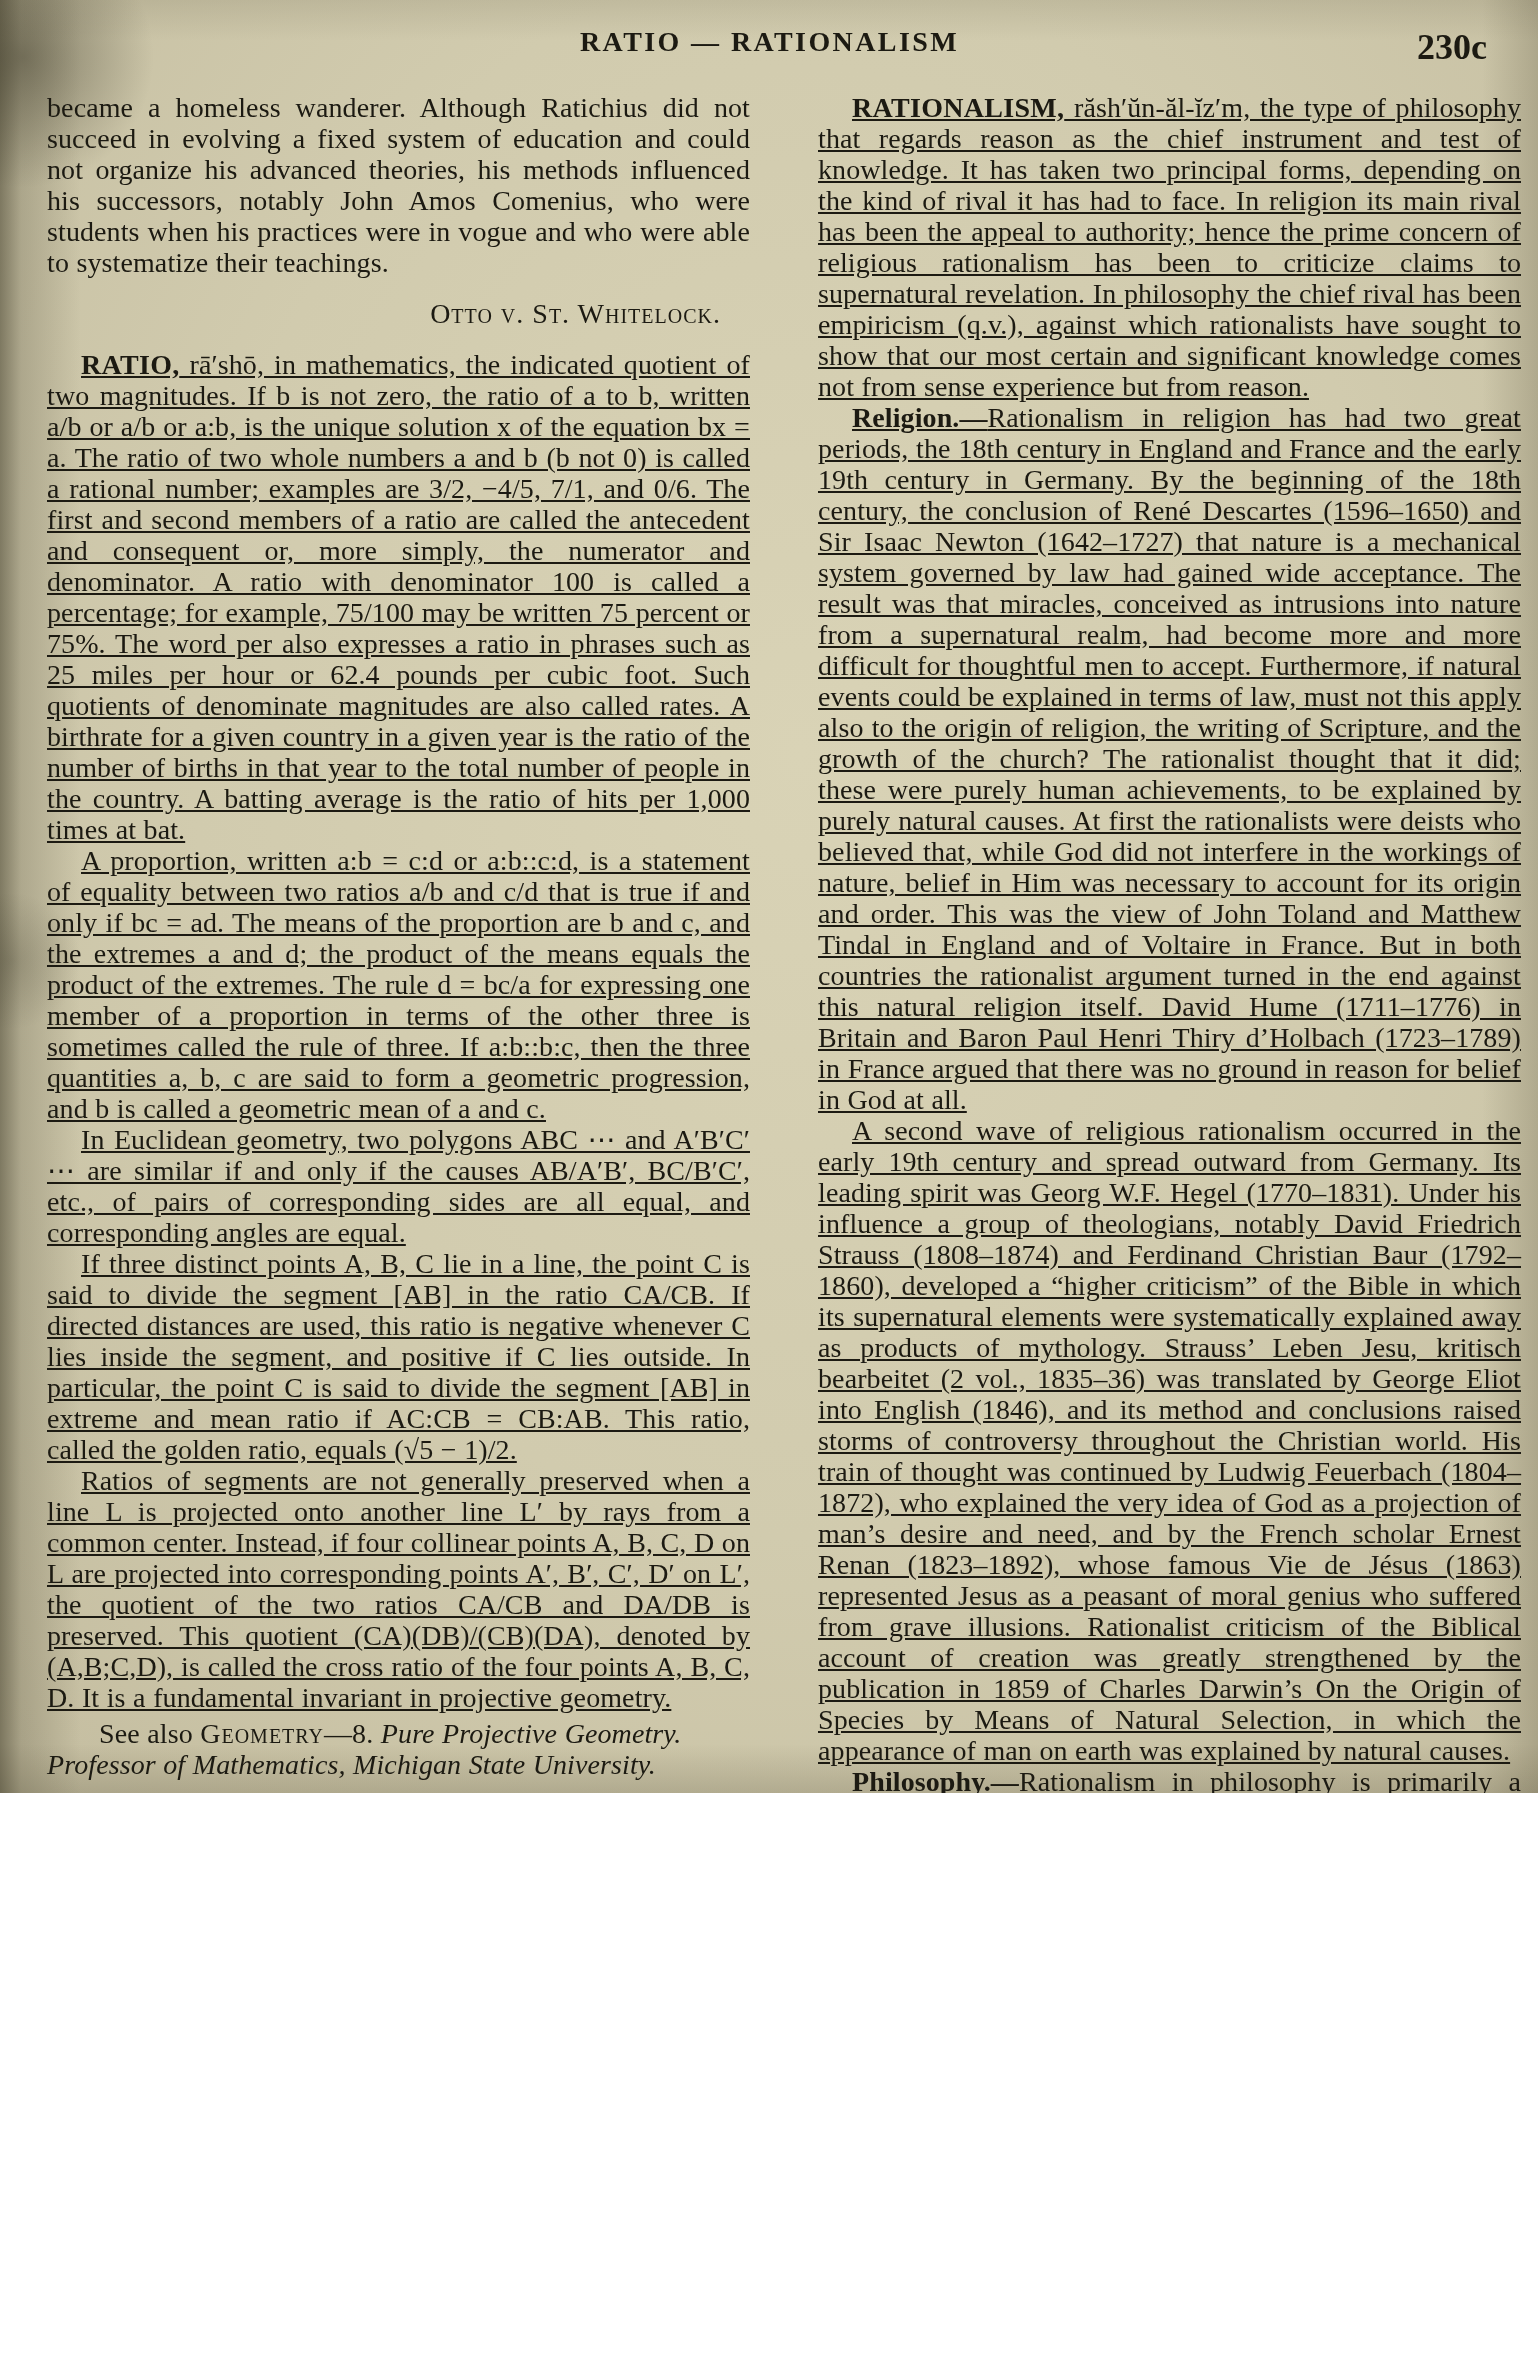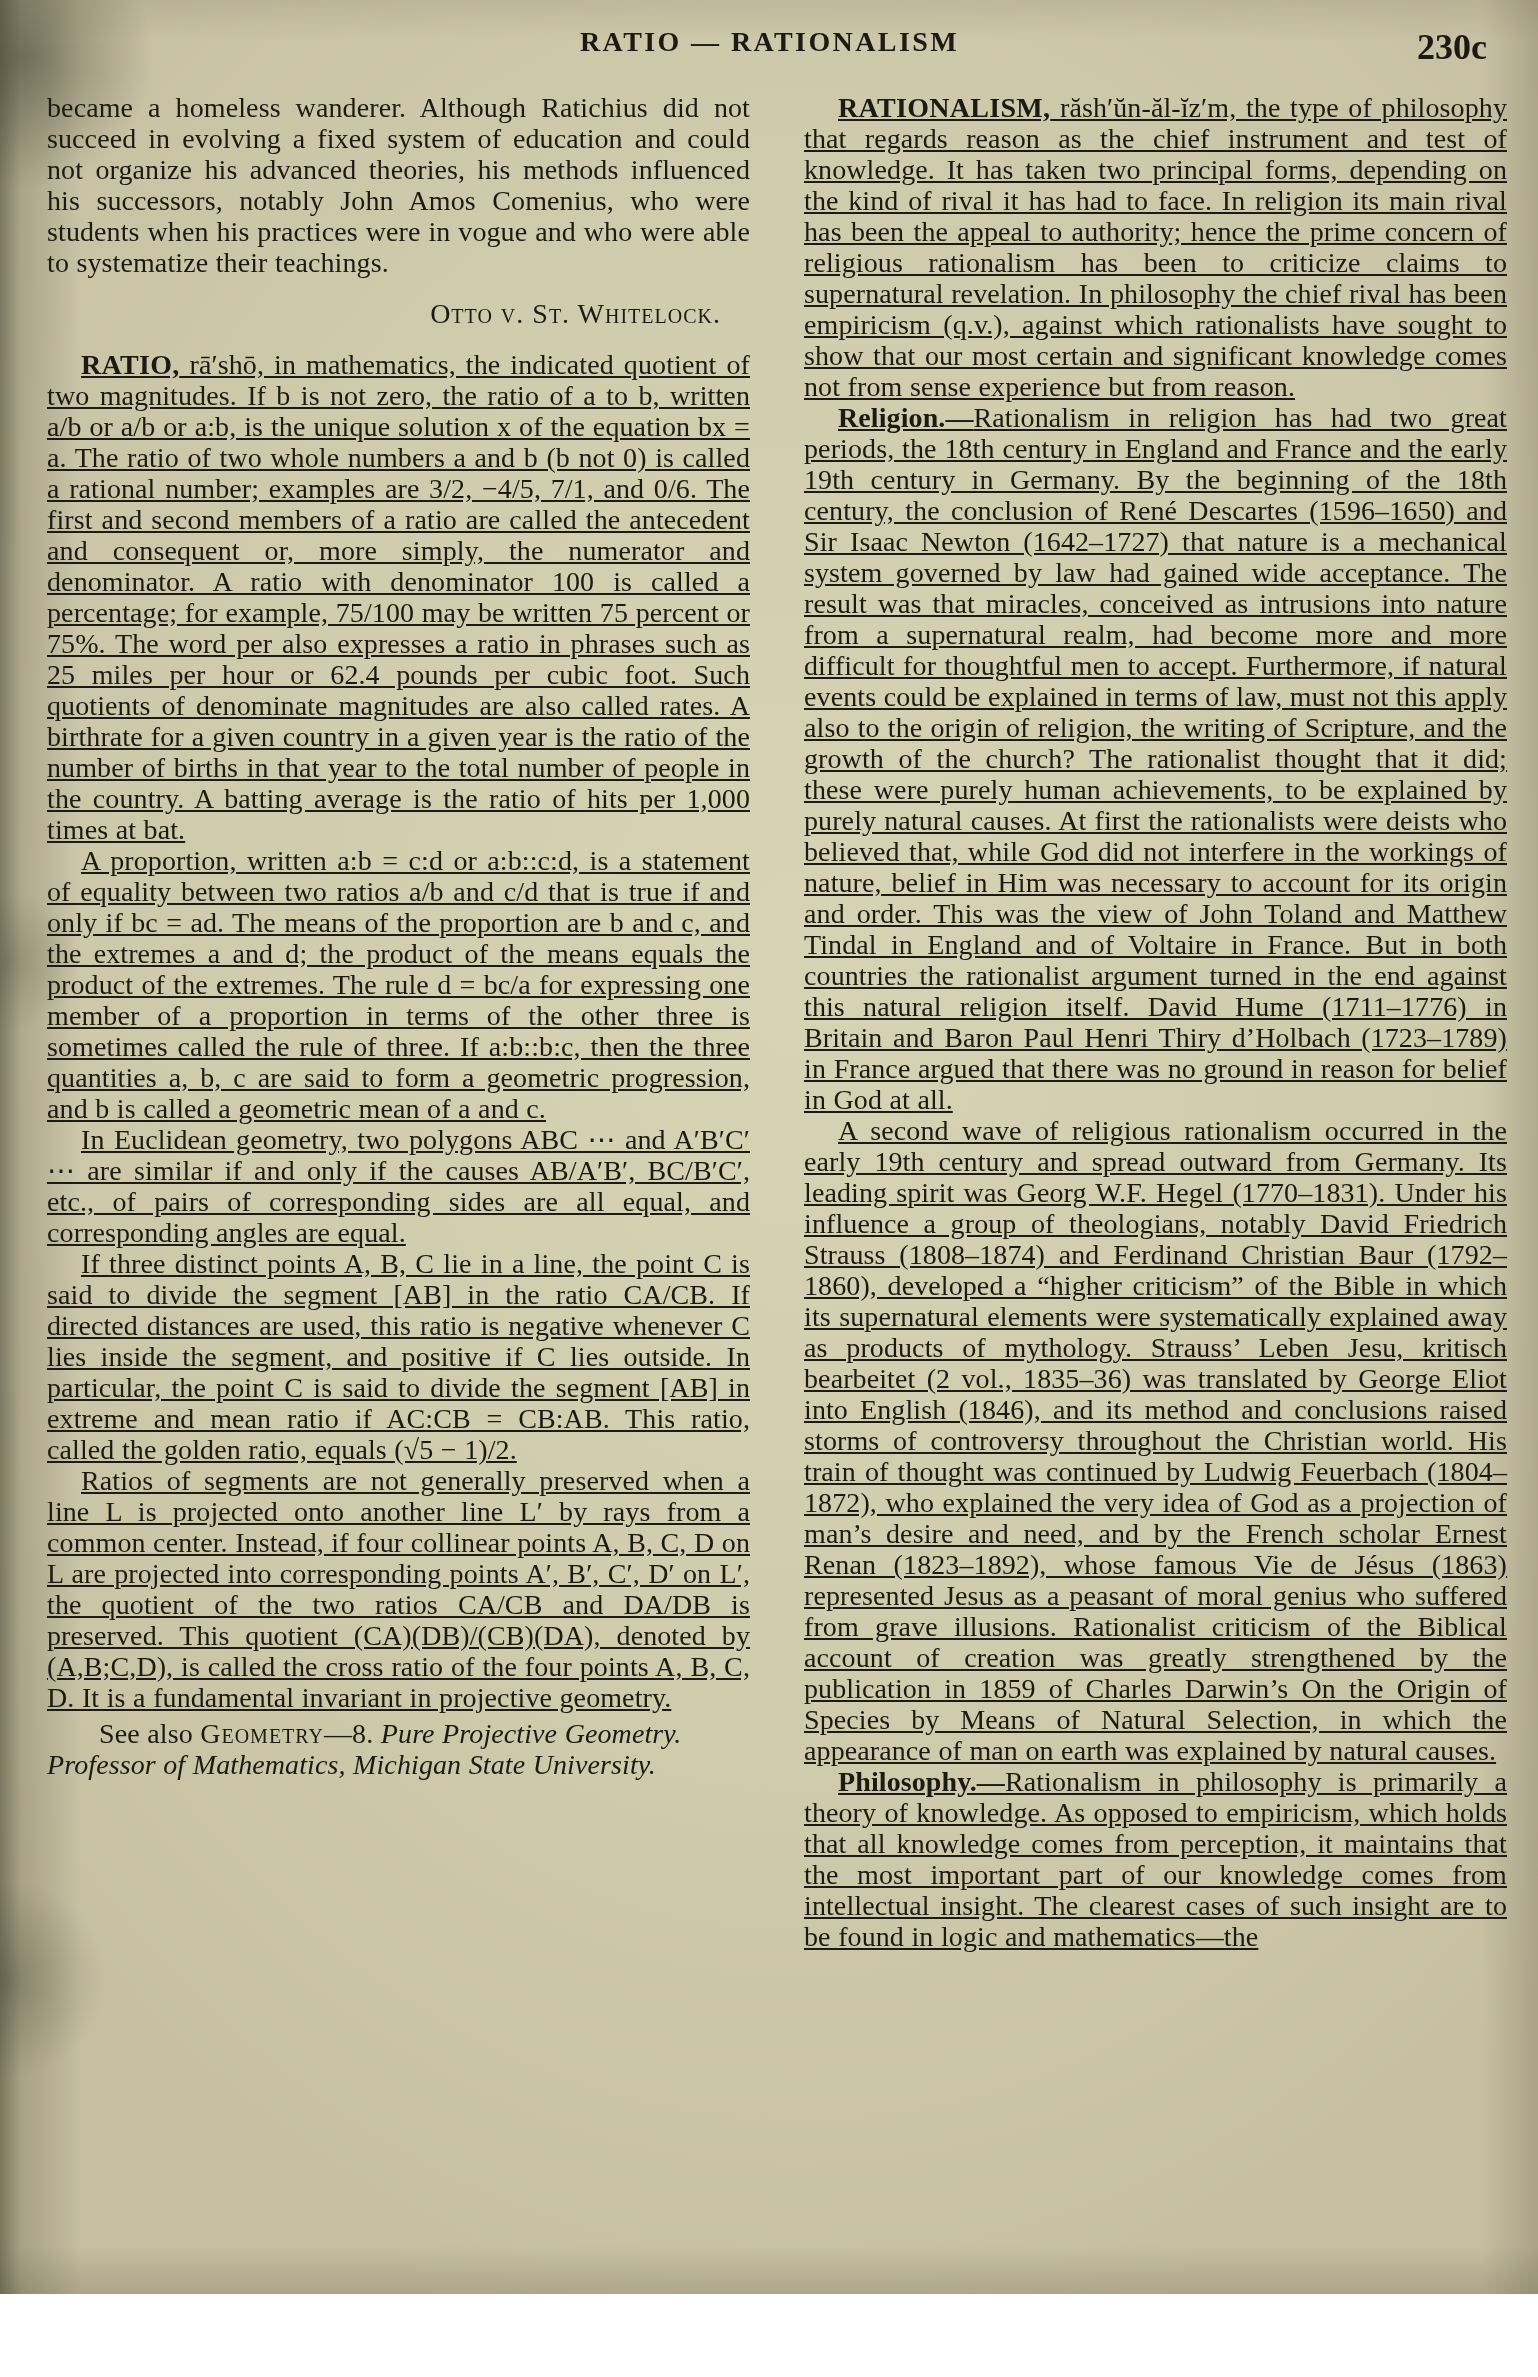--- a/index.html
+++ b/index.html
@@ -5,37 +5,37 @@
 <style>
   * { box-sizing: border-box; }
   html, body { margin: 0; padding: 0; }
   body {
     width: 1539px; height: 2377px;
     font-family: "Liberation Serif", "DejaVu Serif", serif;
     color: #1c1a12;
   }
   .page {
     position: relative;
-    width: 1539px; height: 2294px;
+    width: 1539px; height: 1793px;
     overflow: hidden;
     background:
       radial-gradient(circle 187px at 23px 57px, rgba(44,41,26,0.45), rgba(44,41,26,0) 70%),
       radial-gradient(circle 138px at 6.5px 1979px, rgba(44,41,26,0.28), rgba(44,41,26,0) 72%),
       radial-gradient(circle 98px at 11.4px 961px, rgba(44,41,26,0.20), rgba(44,41,26,0) 70%),
       linear-gradient(90deg, rgba(50,46,28,0.50) 0px, rgba(50,46,28,0.20) 21px, rgba(50,46,28,0) 81px),
       linear-gradient(270deg, rgba(70,64,42,0.22) 0px, rgba(70,64,42,0) 57px),
       linear-gradient(0deg, rgba(70,64,42,0.20) 0px, rgba(70,64,42,0) 49px),
       linear-gradient(180deg, rgba(70,64,42,0.12) 0px, rgba(70,64,42,0) 41px),
       radial-gradient(ellipse 1099px 1425px at 52% 42%, #d9d3b6 0%, #d1cbae 55%, #c5bea1 100%);
   }
   .running-head { position: relative; padding-top: 26px; text-align: center; }
   .head-title { display: inline-block; font-weight: bold; font-size: 28px; letter-spacing: 2.4px; }
   .page-number { position: absolute; top: 26px; right: 52px; font-weight: bold; font-size: 36px; }
 
-  .columns { display: flex; gap: 54px; padding: 34px 42px 0 47px; }
+  .columns { display: flex; gap: 68px; padding: 34px 42px 0 47px; }
   .col { width: 703px; flex: 0 0 703px; }
 
   .para {
     margin: 0;
     font-size: 28px;
     line-height: 31px;
     text-align: justify;
     letter-spacing: 0.1px;
     word-spacing: 0.4px;
   }

